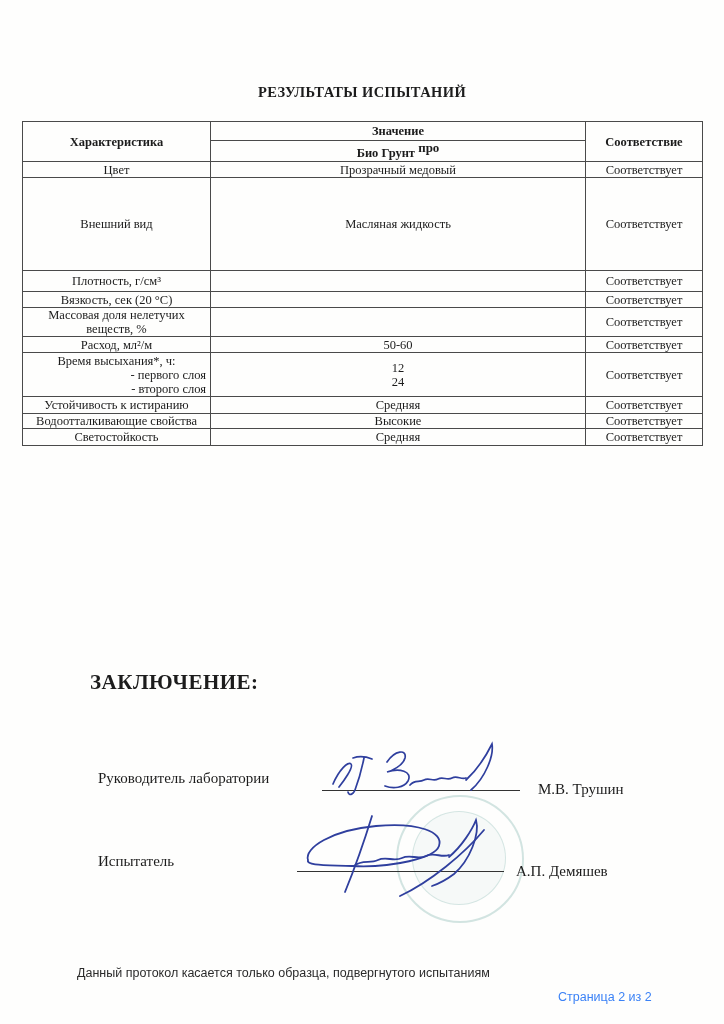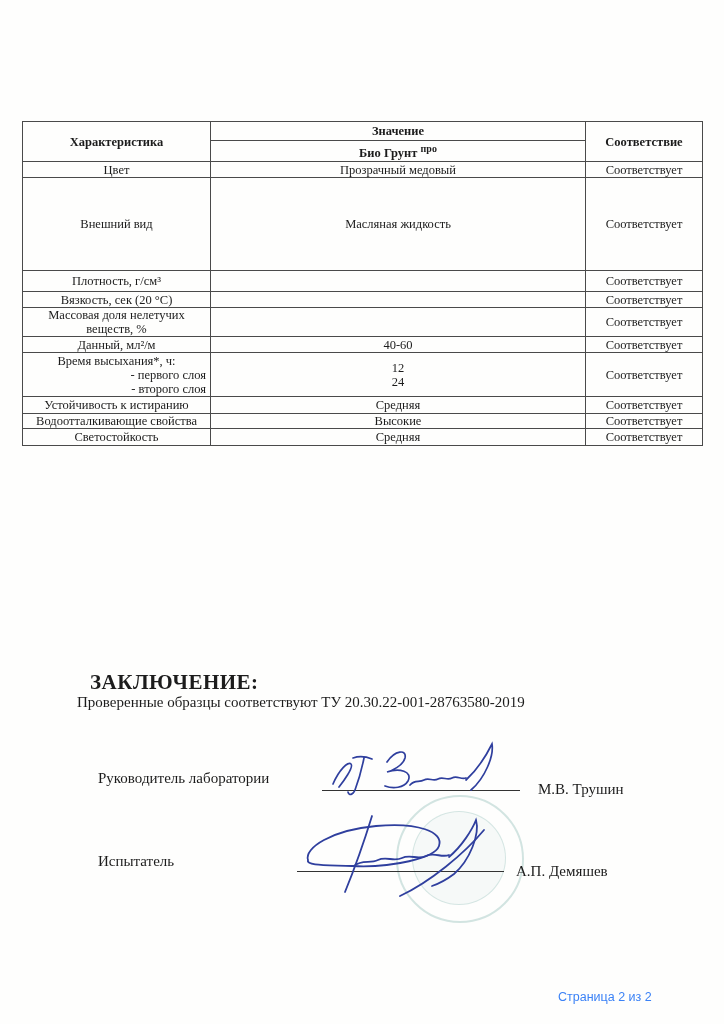--- a/index.html
+++ b/index.html
@@ -21,21 +21,21 @@
     border-collapse:collapse;table-layout:fixed;
     font-size:12.5px;line-height:14px;
   }
   table.results td{
     border:1px solid #4a4a4a;
     text-align:center;vertical-align:middle;
     padding:0 4px;
     overflow:hidden;
   }
   td.hdr{font-weight:bold;}
-  td.hdr sup{font-size:10px;}
+  td.hdr sup{font-size:13px;}
   .col-char{width:188px;}
   .col-val{width:375px;}
   .col-conf{width:117px;}
   td.drying-char{vertical-align:top;padding-top:1px;}
   td.drying-char .sub{text-align:right;padding-left:82px;line-height:14px;}
   td.drying-char .first{line-height:14px;}
   td.drying-val{vertical-align:top;padding-top:15px;line-height:14px;}
   .conclusion-heading{
     position:absolute;left:90px;top:670px;
     font-size:21px;font-weight:bold;letter-spacing:.5px;
@@ -66,20 +66,21 @@
     position:absolute;left:558px;top:966px;
     font-family:"Liberation Sans","DejaVu Sans",sans-serif;
     font-size:12.5px;color:#3b82f6;margin-top:24px;
   }
 </style>
 </head>
 <body>
 
 <div class="page">
 
+  <div class="doc-title">РЕЗУЛЬТАТЫ ИСПЫТАНИЙ</div>
 
   <table class="results">
     <colgroup>
       <col class="col-char">
         <col class="col-val">
         <col class="col-conf">
     </colgroup>
     <tbody>
       <tr style="height:19px">
         <td class="hdr" rowspan="2">Характеристика</td>
@@ -109,22 +110,22 @@
         <td>Вязкость, сек (20 °С)</td>
         <td></td>
         <td>Соответствует</td>
       </tr>
       <tr style="height:27px">
         <td>Массовая доля нелетучих веществ, %</td>
         <td></td>
         <td>Соответствует</td>
       </tr>
       <tr style="height:16px">
-        <td>Данный, мл²/м</td>
-        <td>40-60</td>
+        <td>Расход, мл²/м</td>
+        <td>50-60</td>
         <td>Соответствует</td>
       </tr>
       <tr style="height:44px">
         <td class="drying-char">
           <div class="first">Время высыхания*, ч:</div>
           <div class="sub">- первого слоя</div>
           <div class="sub">- второго слоя</div>
         </td>
         <td class="drying-val">
           <div>12</div>
@@ -144,21 +145,20 @@
       </tr>
       <tr style="height:17px">
         <td>Светостойкость</td>
         <td>Средняя</td>
         <td>Соответствует</td>
       </tr>
     </tbody>
   </table>
 
   <div class="conclusion-heading">ЗАКЛЮЧЕНИЕ:</div>
-  <div class="conclusion-text">Проверенные образцы соответствуют ТУ 20.30.22-001-28763580-2019</div>
 
   <div class="stamp">
     <div class="stamp-inner"></div>
   </div>
 
   <div class="sig-label" style="left:98px;top:770px;">Руководитель лаборатории</div>
   <div class="sig-line" style="left:322px;top:790px;width:198px;"></div>
   <svg class="sig-svg" style="left:315px;top:738px;" width="220" height="64" viewBox="0 0 220 64">
     <g fill="none" stroke="#2f3f9e" stroke-width="1.7" stroke-linecap="round">
       <path d="M18,46 C24,32 33,23 36,26 C39,29 28,44 24,49"></path>
@@ -176,15 +176,16 @@
     <g fill="none" stroke="#2f3f9e" stroke-width="1.8" stroke-linecap="round">
       <path d="M20,52 C16,40 44,22 88,18 C130,14 156,24 151,38 C147,50 104,60 64,58 C38,57 18,58 20,52"></path>
       <path d="M84,8 C76,34 66,62 57,84"></path>
       <path d="M66,58 C74,51 82,56 90,52 C98,48 106,54 114,50 C122,46 130,52 138,48 C146,44 154,50 161,47"></path>
       <path d="M161,49 C174,38 184,22 188,12 C192,26 182,52 166,66 C158,72 150,76 144,78"></path>
       <path d="M196,22 C176,46 142,74 112,88"></path>
     </g>
   </svg>
   <div class="sig-name" style="left:516px;top:853px;">А.П. Демяшев</div>
 
+  <div class="footer-note">Данный протокол касается только образца, подвергнутого испытаниям</div>
   <div class="footer-page">Страница 2 из 2</div>
 
 </div>
 
 </body></html>

